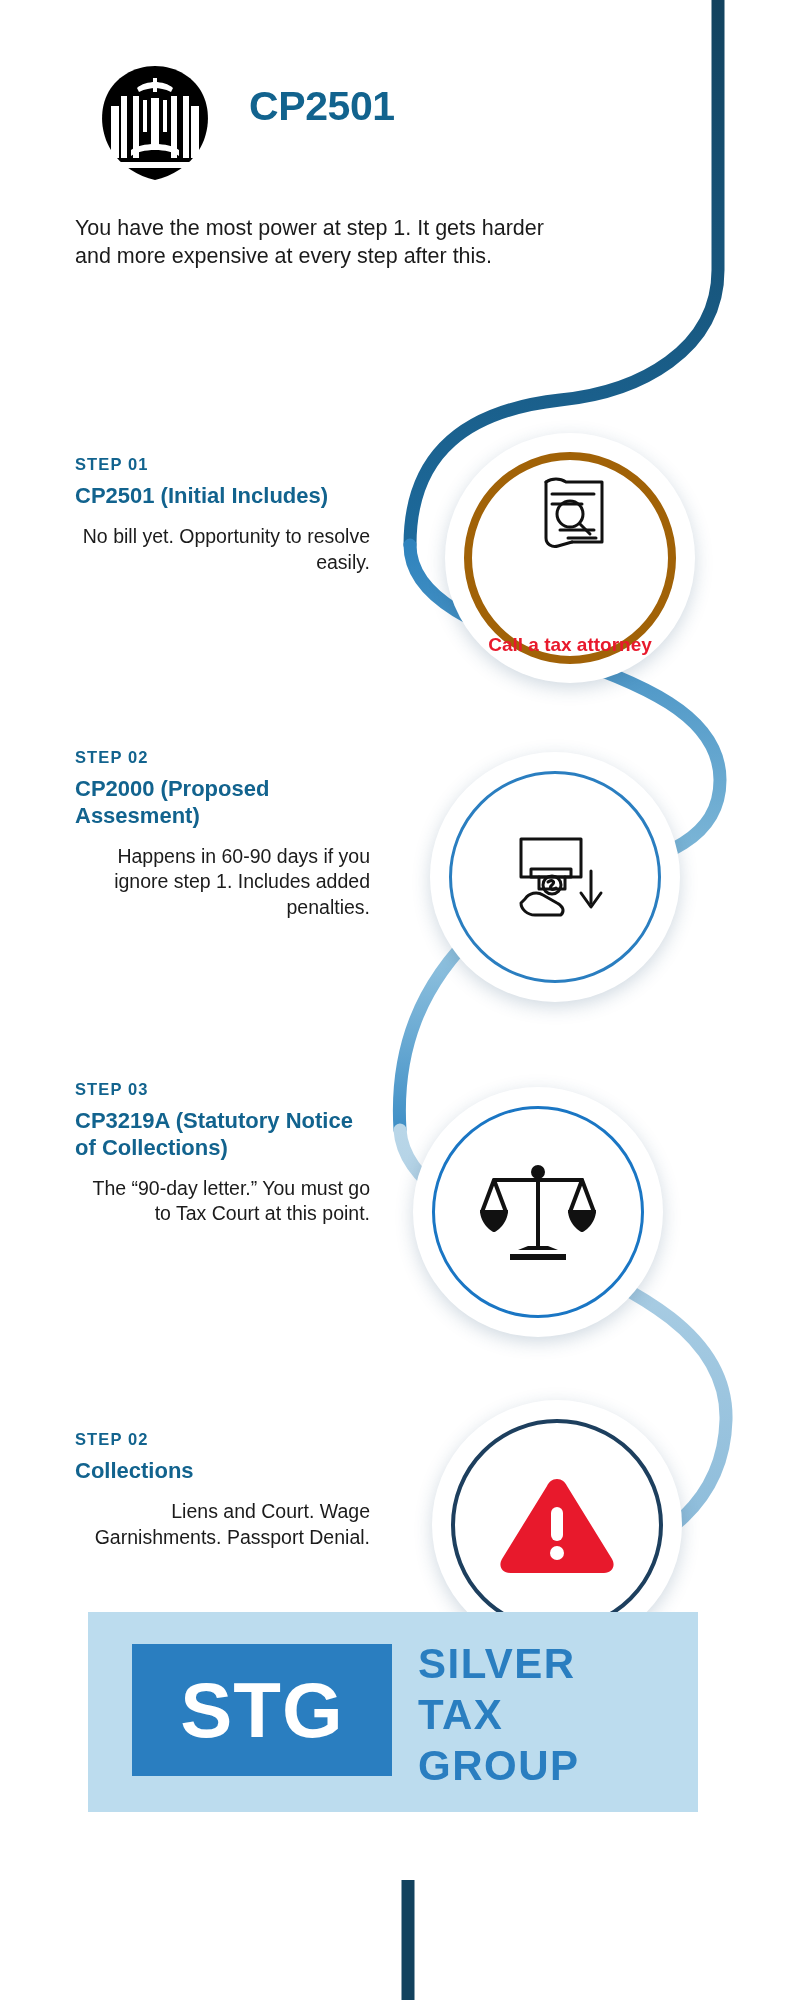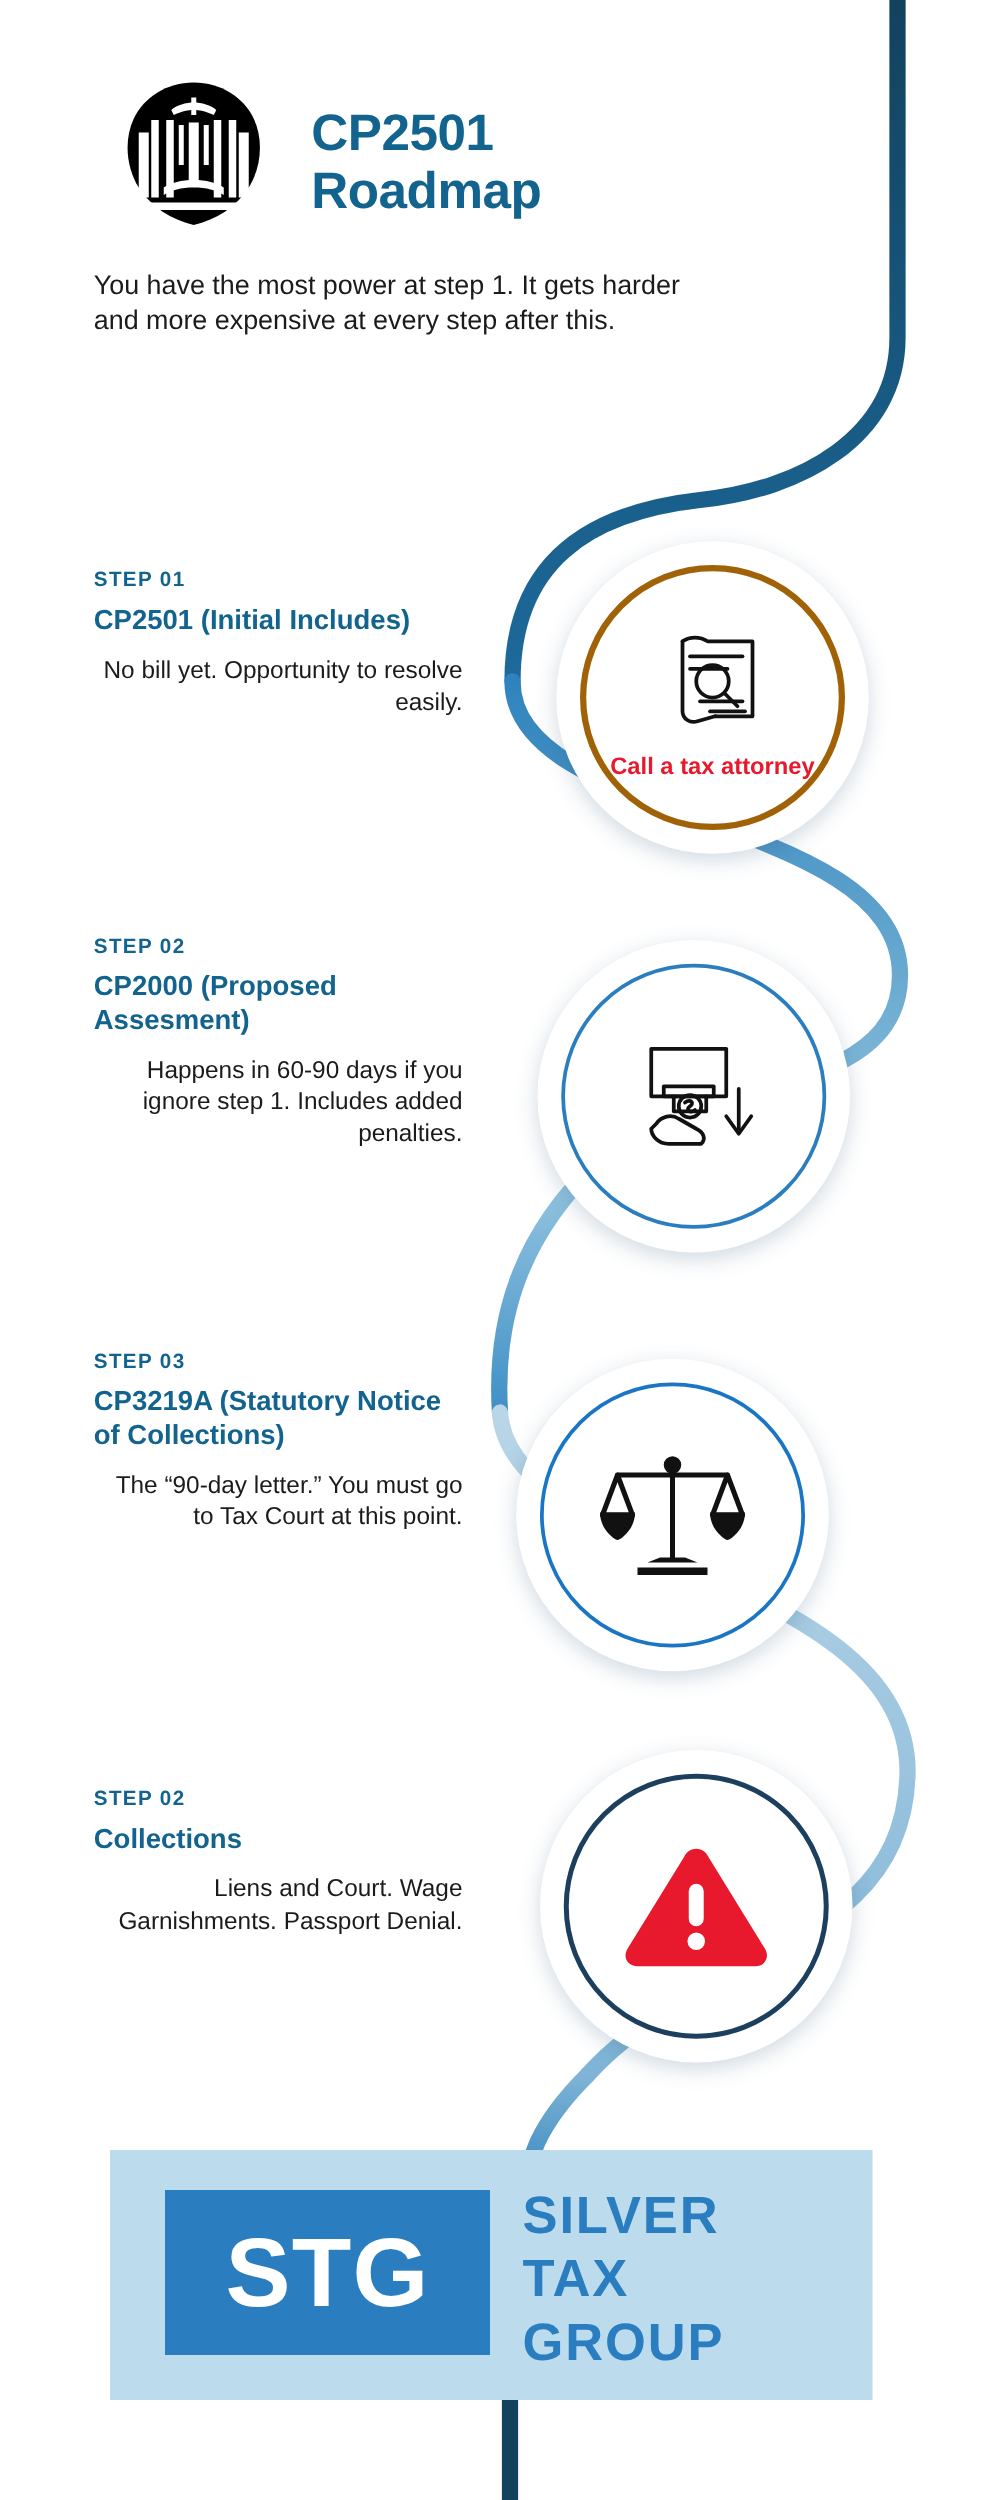--- a/index.html
+++ b/index.html
@@ -110,21 +110,21 @@
     margin-top:4px;
     color:#e8192c;
     font-size:19px;
     font-weight:bold;
     line-height:1.15;
     text-align:center;
   }
   
   .footer{
     position:absolute;
-    left:88px;top:1720px;
+    left:88px;top:1612px;
     width:610px;height:200px;
     background:#bcdcee;
   }
   .stg-box{
     position:absolute;
     left:44px;top:32px;
     width:260px;height:132px;
     background:#2a7ec0;
     color:#ffffff;
     font-size:78px;
@@ -204,36 +204,35 @@
           <path d="M76 36 L84 36 L84 84 L76 84 Z"></path>
           <path d="M36 44 L44 44 L44 96 L36 96 Z"></path>
           <path d="M116 44 L124 44 L124 96 L116 96 Z"></path>
           <path d="M40 100 L120 100 L120 106 L40 106 Z"></path>
           <path d="M56 88 C62 84 70 82 80 82 C90 82 98 84 104 88 L104 94 C98 90 90 88 80 88 C70 88 62 90 56 94 Z"></path>
         </g>
       </svg>
       <div>
         <div class="title">
           <div>CP2501</div>
-          <div>Roadmap</div>
         </div>
       </div>
     </div>
     <div class="subtitle">You have the most power at step 1. It gets harder and more expensive at every step after this.</div>
   </div>
 
   <div class="step" style="top:455px;">
     <div class="step-kicker">STEP 01</div>
     <div class="step-title">CP2501 (Initial Includes)</div>
     <div class="step-desc">No bill yet. Opportunity to resolve easily.</div>
   </div>
 
   <div class="circle-wrap" style="left:445px;top:433px;">
     <div class="circle-outer"></div>
-    <div class="circle-inner" style="border:5px solid #a16207;">
+    <div class="circle-inner" style="border:8px solid #a16207;justify-content:space-between;">
       <svg class="icon" width="108" height="108" viewBox="0 0 108 108">
         <g fill="none" stroke="#111" stroke-width="3" stroke-linejoin="round" stroke-linecap="round">
           <path d="M30 22 C36 18 44 18 50 22 L86 22 L86 82 L56 82"></path>
           <path d="M30 22 L30 78 C30 84 36 88 42 86 L56 82"></path>
           <path d="M36 34 L78 34"></path>
           <path d="M36 44 L66 44"></path>
           <path d="M44 70 L78 70"></path>
           <path d="M52 78 L80 78"></path>
           <circle cx="54" cy="54" r="13"></circle>
           <path d="M64 64 L74 74"></path>

